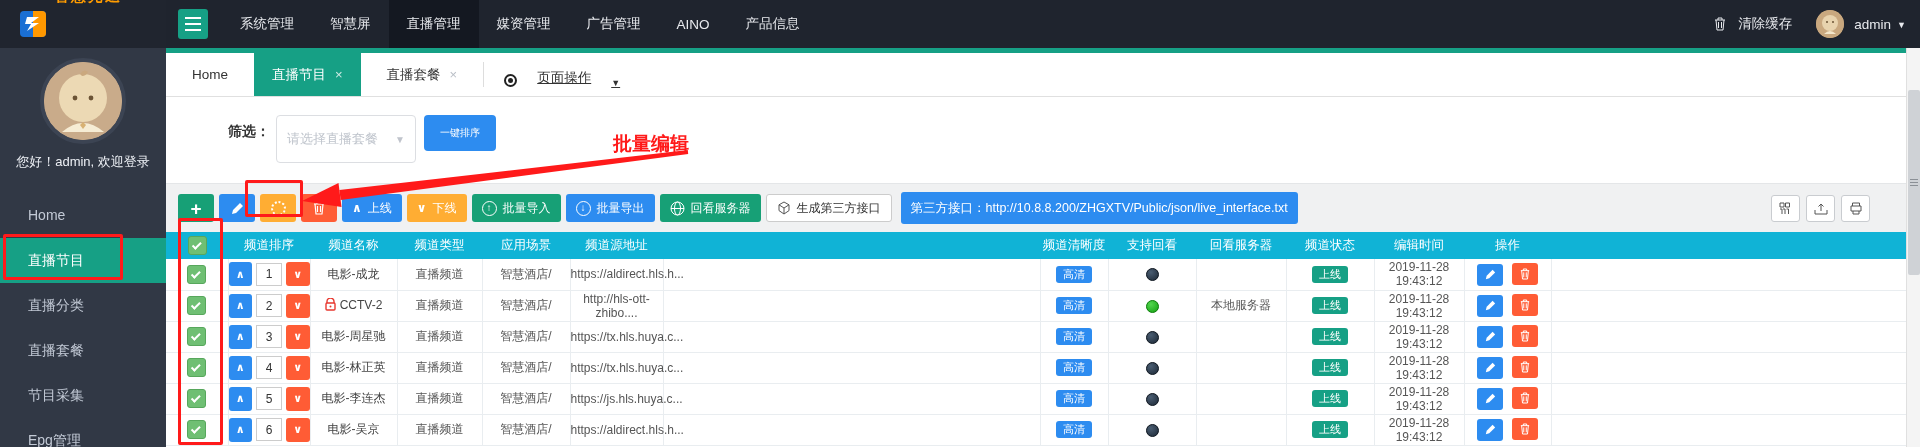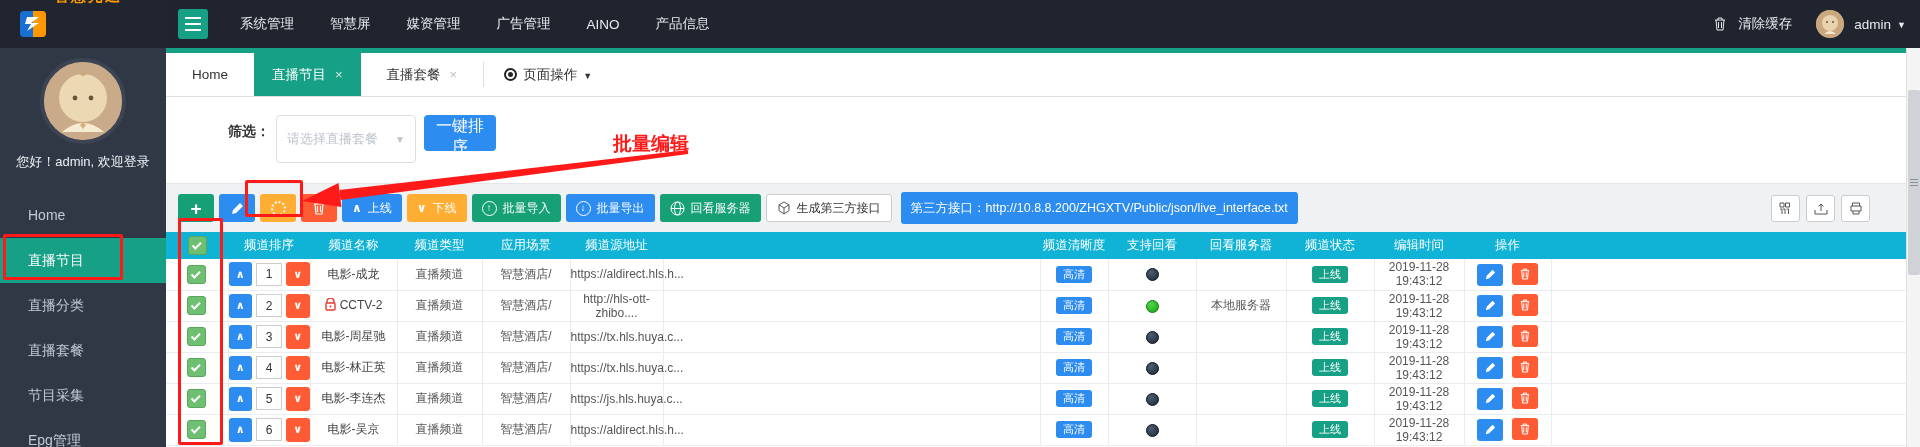--- a/index.html
+++ b/index.html
@@ -33,29 +33,29 @@
   .side-item.active{background:var(--c-teal,#16a085);color:#fff;}
 
   
   .content{position:absolute;left:166px;top:48px;width:1740px;height:399px;background:#fff;overflow:hidden;}
   .teal-strip{height:5px;background:var(--c-teal,#16a085);}
   .tabbar{height:44px;border-bottom:1px solid #e0e0e0;display:flex;align-items:stretch;background:#fff;}
   .tab{display:flex;align-items:center;padding:0 26px;font-size:13.5px;color:#333;cursor:pointer;}
   .tab .x{margin-left:9px;color:#b9bec6;font-size:13px;}
   .tab.active{background:var(--c-teal,#16a085);color:#fff;padding:0 18px;}
   .tab.active .x{color:rgba(255,255,255,.8);}
-  .page-ops{margin-left:auto;display:flex;align-items:center;gap:6px;border-left:1px solid #ddd;padding:0 16px 0 20px;margin:9px 0;color:#333;font-size:13.5px;cursor:pointer;}
+  .page-ops{margin-left:auto;display:flex;align-items:flex-end;gap:20px;border-left:1px solid #ddd;padding:0 16px 0 20px;margin:9px 0;color:#333;font-size:13.5px;cursor:pointer;text-decoration:underline;}
   .radio-icon{width:13px;height:13px;border:2px solid #222;border-radius:50%;display:inline-flex;align-items:center;justify-content:center;}
   .radio-icon i{width:5px;height:5px;background:#222;border-radius:50%;}
 
   .filter-row{height:86px;position:relative;background:#fff;}
   .filter-label{position:absolute;left:62px;top:26px;font-size:14px;color:#333;font-weight:bold;}
   .filter-select{position:absolute;left:110px;top:18px;width:140px;height:48px;border:1px solid #dcdee2;border-radius:4px;background:#fff;display:flex;align-items:center;padding:0 10px;color:#bfc4cc;font-size:13px;cursor:pointer;}
   .filter-select .sel-caret{margin-left:auto;color:#c0c4cc;font-size:10px;}
-  .sort-btn{position:absolute;left:258px;top:18px;width:72px;height:36px;background:var(--c-blue,#2d8cf0);color:#fff;border:none;border-radius:4px;font-size:16px;cursor:pointer;}
+  .sort-btn{position:absolute;left:258px;top:18px;width:72px;height:36px;background:var(--c-blue,#2d8cf0);color:#fff;border:none;border-radius:4px;font-size:10px;cursor:pointer;}
 
   
   .toolbar{height:49px;background:#f0f1f2;border-top:1px solid #e4e6e8;display:flex;align-items:center;gap:5px;padding:0 12px;}
   .tbtn{height:28px;border:none;border-radius:3px;color:#fff;font-size:12px;display:inline-flex;align-items:center;justify-content:center;gap:6px;cursor:pointer;padding:0 10px;}
   .tbtn.sq{width:36px;padding:0;}
   .tbtn.green{background:var(--c-green_btn,#17a076);}
   .tbtn.blue{background:var(--c-blue,#2d8cf0);}
   .tbtn.orange{background:var(--c-orange,#ffad33);}
   .tbtn.red{background:var(--c-red_btn,#ff5c35);}
   .tbtn.white{background:#fff;border:1px solid #ccc;color:#333;}
@@ -119,20 +119,21 @@
       </div>
     </div>
     <div class="hamburger">
         <i></i>
         <i></i>
         <i></i>
       </div>
     <nav class="topnav">
       <span class="nav-item">系统管理</span>
       <span class="nav-item">智慧屏</span>
+      <span class="nav-item active">直播管理</span>
       <span class="nav-item">媒资管理</span>
       <span class="nav-item">广告管理</span>
       <span class="nav-item">AINO</span>
       <span class="nav-item">产品信息</span>
     </nav>
     <div class="topbar-right">
       <span class="cache-wrap">
         <svg width="12" height="14" viewBox="0 0 12 14">
             <path d="M1 3h10M4 3V1h4v2M2 3l1 10h6l1-10M4.5 5v6M7.5 5v6" stroke="#e8eaee" stroke-width="1" fill="none"></path>
           </svg>

